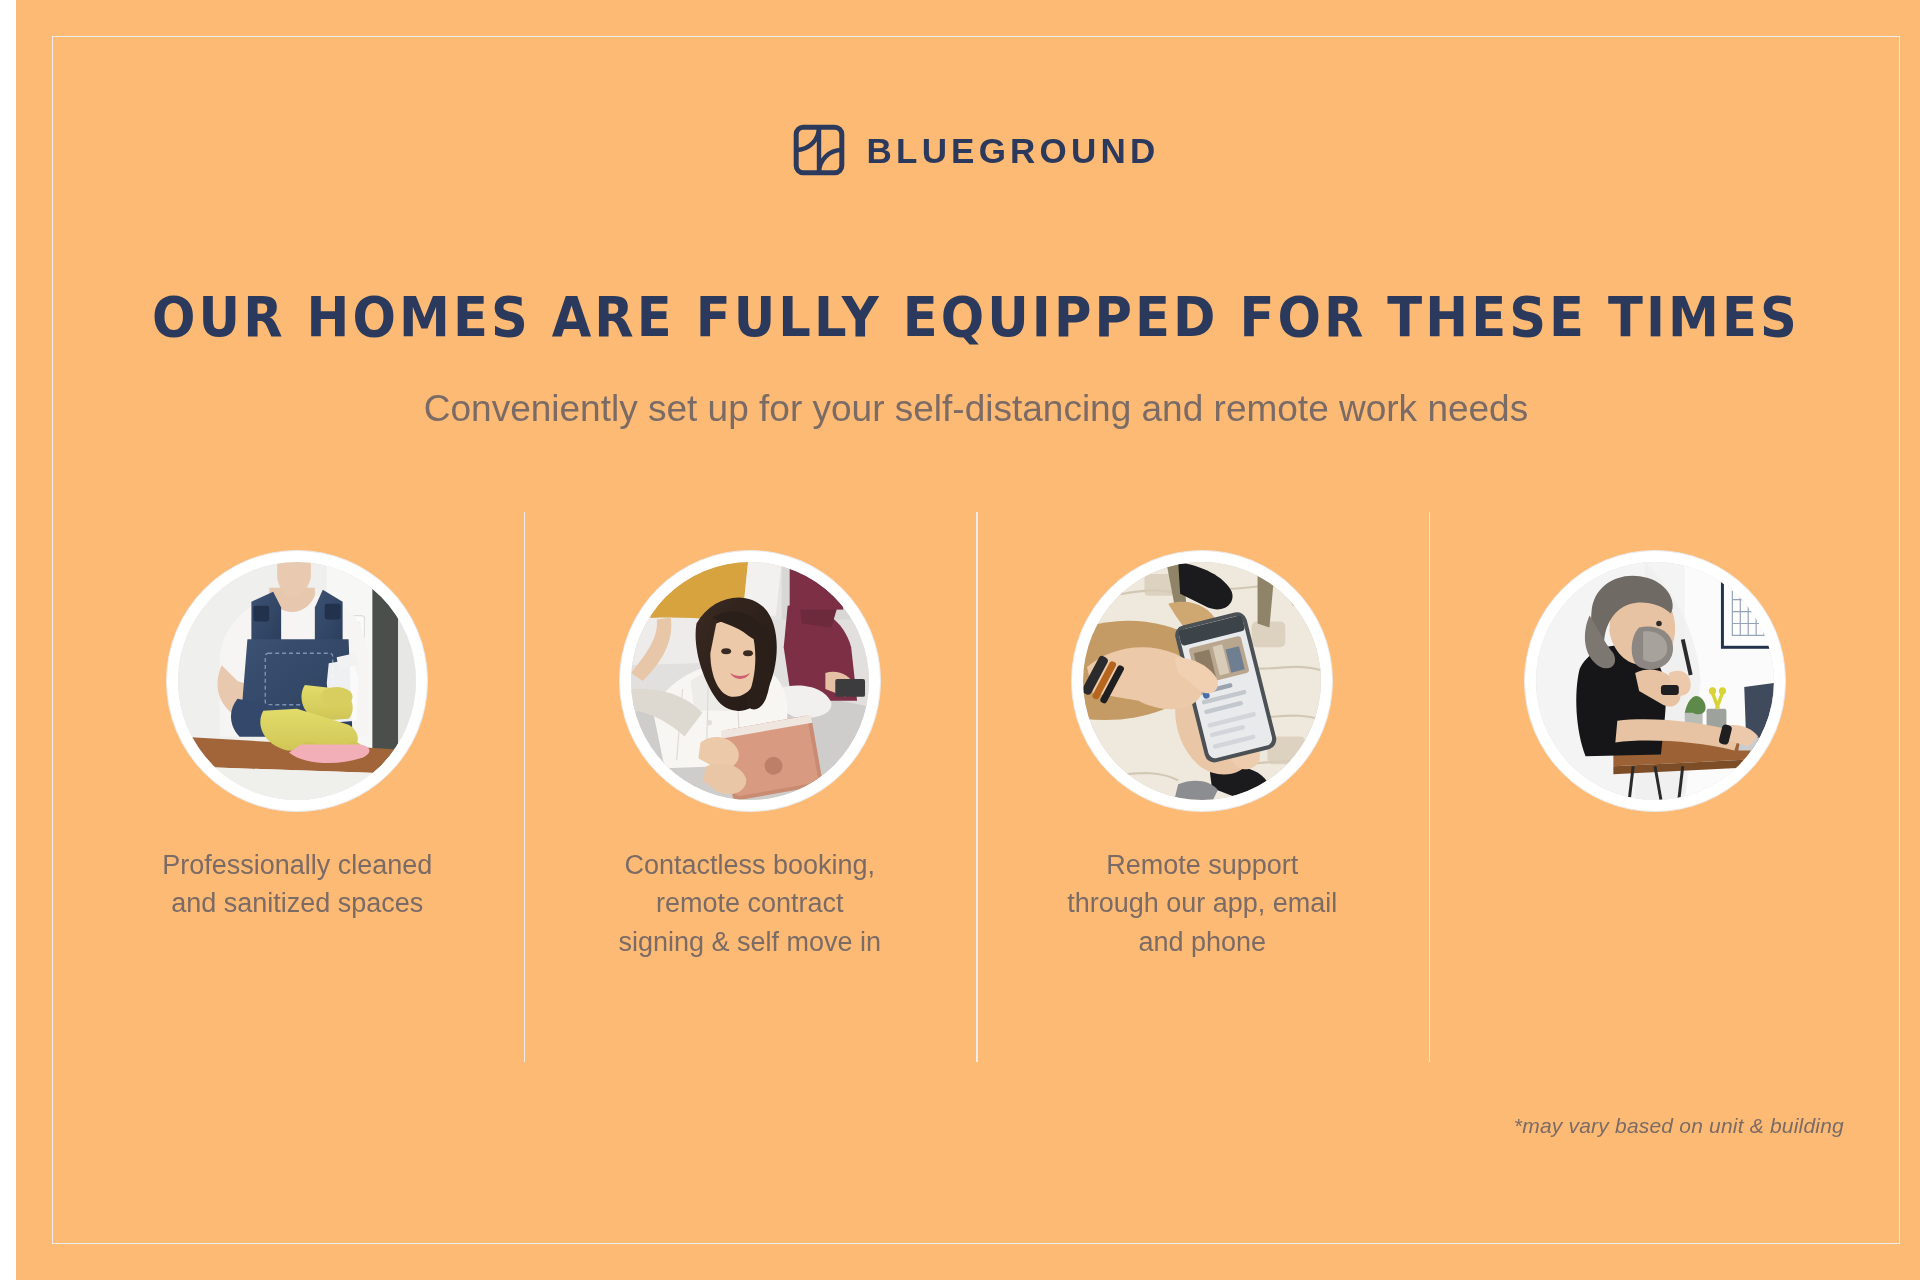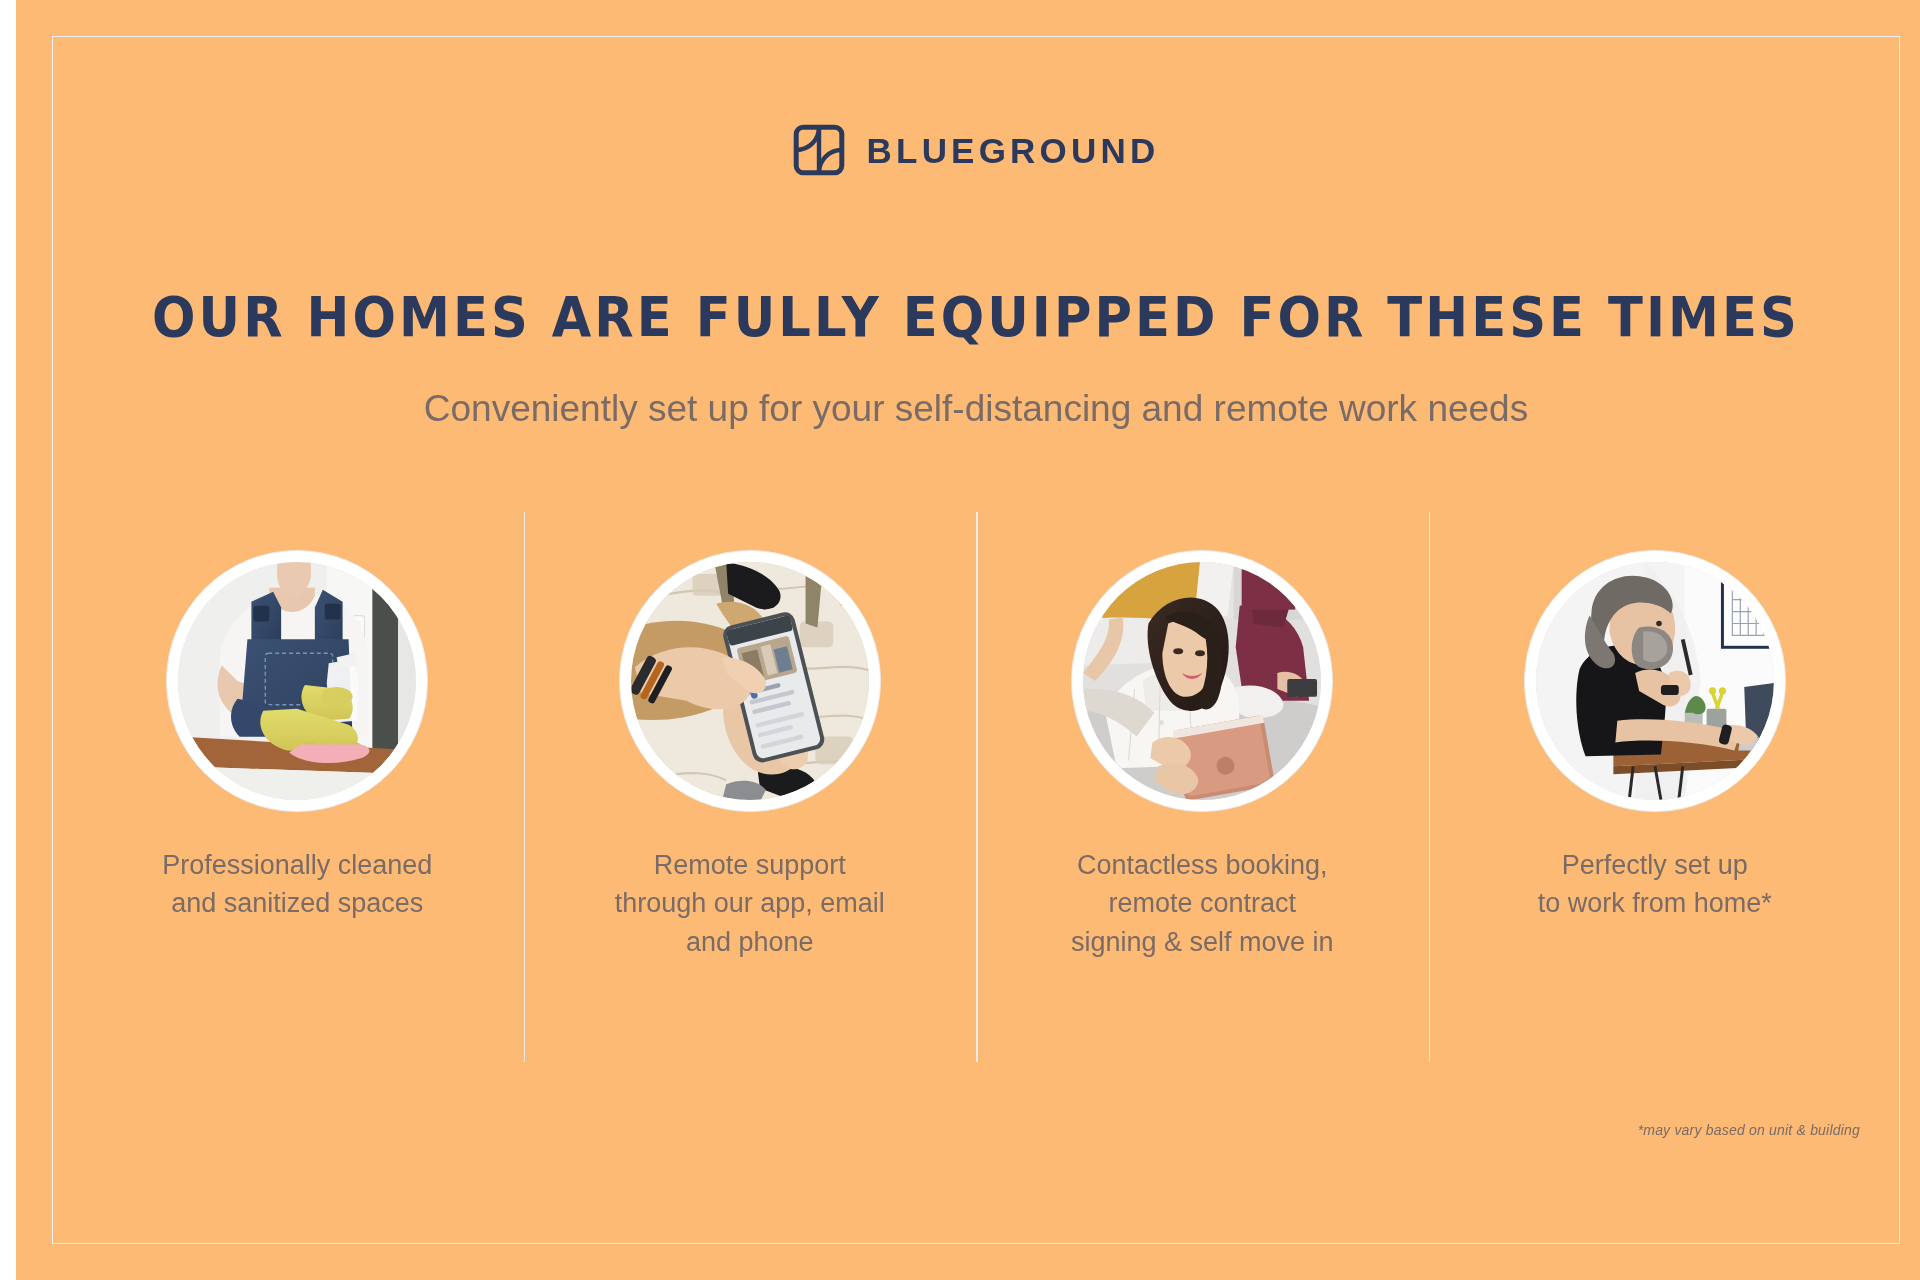--- a/index.html
+++ b/index.html
@@ -153,24 +153,24 @@
     font-weight: 400;
     color: #7a6b66;
     line-height: 1.42;
     max-width: 330px;
     white-space: pre-line;
   }
 
   
   .footnote {
     position: absolute;
-    right: 76px;
+    right: 92px;
     bottom: 142px;
     font-family: "Liberation Sans", sans-serif;
-    font-size: 14px;
+    font-size: 21px;
     font-style: italic;
     color: #7a6b66;
     letter-spacing: 0.2px;
     white-space: nowrap;
   }
 </style>
 </head>
 <body>
 
 <div class="poster">
@@ -258,20 +258,95 @@
       </div>
       <div class="caption">Professionally cleaned
 and sanitized spaces</div>
     </div>
 
     <div class="col">
       <div class="photo-ring">
         <div class="photo">
           <svg viewBox="0 0 240 240" xmlns="http://www.w3.org/2000/svg" aria-hidden="true">
             <defs>
+              <clipPath id="c3">
+                  <circle cx="120" cy="120" r="120"></circle>
+                </clipPath>
+              <linearGradient id="hair3" x1="0" y1="0" x2="1" y2="1">
+                <stop offset="0%" stop-color="#3a2a22"></stop>
+                  <stop offset="100%" stop-color="#221814"></stop>
+              </linearGradient>
+            </defs>
+            <g clip-path="url(#c3)">
+              <rect width="240" height="240" fill="#e6e4e2"></rect>
+
+              <path d="M18 0 L118 0 L112 62 L20 58 Z" fill="#d8a43f"></path>
+              <rect x="18" y="0" width="100" height="62" fill="#d8a43f" opacity="0.35"></rect>
+              <path d="M118 0 L152 0 L146 54 L112 58 Z" fill="#f2f1ef"></path>
+              <rect x="152" y="0" width="88" height="70" fill="#d9d7d5"></rect>
+
+              <rect x="0" y="58" width="240" height="182" fill="#e2e0de"></rect>
+              <path d="M0 140 C60 128, 180 130, 240 146 L240 240 L0 240 Z" fill="#cfcdcc"></path>
+              <path d="M0 58 C40 54, 90 56, 120 66 L126 100 L0 104 Z" fill="#eeecea"></path>
+
+              <path d="M158 44 C186 40, 214 56, 222 86 L228 140 L162 140 L154 86 Z" fill="#7d2f46"></path>
+              <path d="M170 40 C186 36, 200 38, 208 46 L202 66 L172 62 Z" fill="#6d2a3d"></path>
+              <rect x="160" y="0" width="54" height="48" fill="#7d2f46"></rect>
+              <path d="M196 112 C208 108, 222 114, 226 126 L216 136 L196 128 Z" fill="#e5c0a4"></path>
+              <rect x="206" y="118" width="30" height="18" rx="2" fill="#3c3c3e"></rect>
+
+              <path d="M148 128 C170 120, 196 126, 202 142 C204 154, 184 160, 164 156 L146 146 Z" fill="#f2f0ee"></path>
+
+              <path d="M22 150 C40 112, 84 96, 124 104 C152 110, 162 136, 156 168 L150 204 L34 208 Z" fill="#f7f6f3"></path>
+              <path d="M60 120 C76 108, 96 106, 112 112 L106 150 L64 150 Z" fill="#eeece8"></path>
+              <g stroke="#ddd9d2" stroke-width="1.1" fill="none">
+                <path d="M52 128 L46 200"></path>
+                  <path d="M78 116 L76 200"></path>
+                  <path d="M106 114 L110 190"></path>
+              </g>
+              <circle cx="79" cy="162" r="2.6" fill="#e2ded6"></circle>
+              <circle cx="80" cy="186" r="2.6" fill="#e2ded6"></circle>
+
+              <path d="M0 112 C16 92, 28 76, 26 58 L40 56 C44 80, 30 102, 12 120 Z" fill="#e8c6a8"></path>
+              <path d="M0 128 C28 126, 56 134, 72 152 L54 176 C34 158, 14 150, 0 150 Z" fill="#ded9d0"></path>
+
+              <path d="M66 62 C82 34, 116 28, 134 46 C152 64, 150 106, 136 132 C124 154, 98 156, 86 138 C72 118, 62 86, 66 62 Z" fill="url(#hair3)"></path>
+
+              <path d="M86 62 C104 54, 126 62, 130 88 C134 116, 120 136, 104 136 C88 136, 80 114, 80 92 Z" fill="#eccaa9"></path>
+              <path d="M82 56 C100 44, 126 50, 134 70 C138 82, 128 82, 118 74 C106 64, 92 62, 82 56 Z" fill="#2b1f19"></path>
+              <path d="M122 70 C140 76, 146 112, 136 138 C130 152, 118 152, 116 140 C126 120, 128 92, 122 70 Z" fill="#2b1f19"></path>
+              <g fill="#3a2a22">
+                <ellipse cx="96" cy="90" rx="5" ry="3"></ellipse>
+                <ellipse cx="118" cy="92" rx="5" ry="3"></ellipse>
+              </g>
+              <path d="M100 112 C106 116, 114 116, 120 112 C116 120, 104 120, 100 112 Z" fill="#cf5f72"></path>
+
+              <g transform="rotate(-10 140 196)">
+                <rect x="96" y="162" width="92" height="72" rx="5" fill="#c98b72"></rect>
+                <rect x="100" y="166" width="84" height="64" rx="3" fill="#d89a80"></rect>
+                <path d="M96 162 L188 162 L188 170 L96 170 Z" fill="#efe6e0"></path>
+                <circle cx="142" cy="206" r="9" fill="#bd7f67"></circle>
+              </g>
+
+              <path d="M70 182 C84 172, 102 176, 108 190 C112 202, 100 212, 86 208 L68 198 Z" fill="#ecc9a8"></path>
+              <path d="M76 206 C92 200, 110 204, 116 218 C118 230, 104 238, 88 232 L72 220 Z" fill="#e9c6a6"></path>
+            </g>
+          </svg>
+        </div>
+      </div>
+      <div class="caption">Contactless booking,
+remote contract
+signing &amp; self move in</div>
+    </div>
+
+    <div class="col">
+      <div class="photo-ring">
+        <div class="photo">
+          <svg viewBox="0 0 240 240" xmlns="http://www.w3.org/2000/svg" aria-hidden="true">
+            <defs>
               <clipPath id="c2">
                   <circle cx="120" cy="120" r="120"></circle>
                 </clipPath>
             </defs>
             <g clip-path="url(#c2)">
               <rect width="240" height="240" fill="#ded6c8"></rect>
 
               <g fill="#efe9dd">
                 <rect x="0" y="0" width="240" height="240"></rect>
               </g>
@@ -338,95 +413,20 @@
       <div class="caption">Remote support
 through our app, email
 and phone</div>
     </div>
 
     <div class="col">
       <div class="photo-ring">
         <div class="photo">
           <svg viewBox="0 0 240 240" xmlns="http://www.w3.org/2000/svg" aria-hidden="true">
             <defs>
-              <clipPath id="c3">
-                  <circle cx="120" cy="120" r="120"></circle>
-                </clipPath>
-              <linearGradient id="hair3" x1="0" y1="0" x2="1" y2="1">
-                <stop offset="0%" stop-color="#3a2a22"></stop>
-                  <stop offset="100%" stop-color="#221814"></stop>
-              </linearGradient>
-            </defs>
-            <g clip-path="url(#c3)">
-              <rect width="240" height="240" fill="#e6e4e2"></rect>
-
-              <path d="M18 0 L118 0 L112 62 L20 58 Z" fill="#d8a43f"></path>
-              <rect x="18" y="0" width="100" height="62" fill="#d8a43f" opacity="0.35"></rect>
-              <path d="M118 0 L152 0 L146 54 L112 58 Z" fill="#f2f1ef"></path>
-              <rect x="152" y="0" width="88" height="70" fill="#d9d7d5"></rect>
-
-              <rect x="0" y="58" width="240" height="182" fill="#e2e0de"></rect>
-              <path d="M0 140 C60 128, 180 130, 240 146 L240 240 L0 240 Z" fill="#cfcdcc"></path>
-              <path d="M0 58 C40 54, 90 56, 120 66 L126 100 L0 104 Z" fill="#eeecea"></path>
-
-              <path d="M158 44 C186 40, 214 56, 222 86 L228 140 L162 140 L154 86 Z" fill="#7d2f46"></path>
-              <path d="M170 40 C186 36, 200 38, 208 46 L202 66 L172 62 Z" fill="#6d2a3d"></path>
-              <rect x="160" y="0" width="54" height="48" fill="#7d2f46"></rect>
-              <path d="M196 112 C208 108, 222 114, 226 126 L216 136 L196 128 Z" fill="#e5c0a4"></path>
-              <rect x="206" y="118" width="30" height="18" rx="2" fill="#3c3c3e"></rect>
-
-              <path d="M148 128 C170 120, 196 126, 202 142 C204 154, 184 160, 164 156 L146 146 Z" fill="#f2f0ee"></path>
-
-              <path d="M22 150 C40 112, 84 96, 124 104 C152 110, 162 136, 156 168 L150 204 L34 208 Z" fill="#f7f6f3"></path>
-              <path d="M60 120 C76 108, 96 106, 112 112 L106 150 L64 150 Z" fill="#eeece8"></path>
-              <g stroke="#ddd9d2" stroke-width="1.1" fill="none">
-                <path d="M52 128 L46 200"></path>
-                  <path d="M78 116 L76 200"></path>
-                  <path d="M106 114 L110 190"></path>
-              </g>
-              <circle cx="79" cy="162" r="2.6" fill="#e2ded6"></circle>
-              <circle cx="80" cy="186" r="2.6" fill="#e2ded6"></circle>
-
-              <path d="M0 112 C16 92, 28 76, 26 58 L40 56 C44 80, 30 102, 12 120 Z" fill="#e8c6a8"></path>
-              <path d="M0 128 C28 126, 56 134, 72 152 L54 176 C34 158, 14 150, 0 150 Z" fill="#ded9d0"></path>
-
-              <path d="M66 62 C82 34, 116 28, 134 46 C152 64, 150 106, 136 132 C124 154, 98 156, 86 138 C72 118, 62 86, 66 62 Z" fill="url(#hair3)"></path>
-
-              <path d="M86 62 C104 54, 126 62, 130 88 C134 116, 120 136, 104 136 C88 136, 80 114, 80 92 Z" fill="#eccaa9"></path>
-              <path d="M82 56 C100 44, 126 50, 134 70 C138 82, 128 82, 118 74 C106 64, 92 62, 82 56 Z" fill="#2b1f19"></path>
-              <path d="M122 70 C140 76, 146 112, 136 138 C130 152, 118 152, 116 140 C126 120, 128 92, 122 70 Z" fill="#2b1f19"></path>
-              <g fill="#3a2a22">
-                <ellipse cx="96" cy="90" rx="5" ry="3"></ellipse>
-                <ellipse cx="118" cy="92" rx="5" ry="3"></ellipse>
-              </g>
-              <path d="M100 112 C106 116, 114 116, 120 112 C116 120, 104 120, 100 112 Z" fill="#cf5f72"></path>
-
-              <g transform="rotate(-10 140 196)">
-                <rect x="96" y="162" width="92" height="72" rx="5" fill="#c98b72"></rect>
-                <rect x="100" y="166" width="84" height="64" rx="3" fill="#d89a80"></rect>
-                <path d="M96 162 L188 162 L188 170 L96 170 Z" fill="#efe6e0"></path>
-                <circle cx="142" cy="206" r="9" fill="#bd7f67"></circle>
-              </g>
-
-              <path d="M70 182 C84 172, 102 176, 108 190 C112 202, 100 212, 86 208 L68 198 Z" fill="#ecc9a8"></path>
-              <path d="M76 206 C92 200, 110 204, 116 218 C118 230, 104 238, 88 232 L72 220 Z" fill="#e9c6a6"></path>
-            </g>
-          </svg>
-        </div>
-      </div>
-      <div class="caption">Contactless booking,
-remote contract
-signing &amp; self move in</div>
-    </div>
-
-    <div class="col">
-      <div class="photo-ring">
-        <div class="photo">
-          <svg viewBox="0 0 240 240" xmlns="http://www.w3.org/2000/svg" aria-hidden="true">
-            <defs>
               <clipPath id="c4">
                   <circle cx="120" cy="120" r="120"></circle>
                 </clipPath>
             </defs>
             <g clip-path="url(#c4)">
               <rect width="240" height="240" fill="#f4f4f4"></rect>
               <path d="M150 0 L240 0 L240 240 L150 240 Z" fill="#fbfbfb"></path>
               <path d="M110 0 C140 30, 162 70, 166 120 L150 240 L100 240 Z" fill="#efeeee" opacity="0.7"></path>
 
               <rect x="188" y="12" width="52" height="74" fill="#fdfdfd" stroke="#23324d" stroke-width="3"></rect>
@@ -471,21 +471,19 @@
               <path d="M148 78 L156 114" stroke="#2b2b2d" stroke-width="4" fill="none"></path>
               <rect x="126" y="124" width="18" height="10" rx="3" fill="#1f1f21"></rect>
 
               <path d="M82 160 C114 156, 166 160, 206 172 L200 190 C160 180, 110 178, 80 182 Z" fill="#e7c3a3"></path>
               <path d="M190 166 C202 162, 216 166, 224 176 L214 186 L188 178 Z" fill="#ecc9aa"></path>
               <rect x="186" y="164" width="10" height="20" rx="4" fill="#1f1f21" transform="rotate(14 191 174)"></rect>
             </g>
           </svg>
         </div>
       </div>
-      <div class="caption">Perfectly set up
-to work from home*</div>
     </div>
 
   </div>
 
   <div class="footnote">*may vary based on unit &amp; building</div>
 
 </div>
 
 </body></html>

